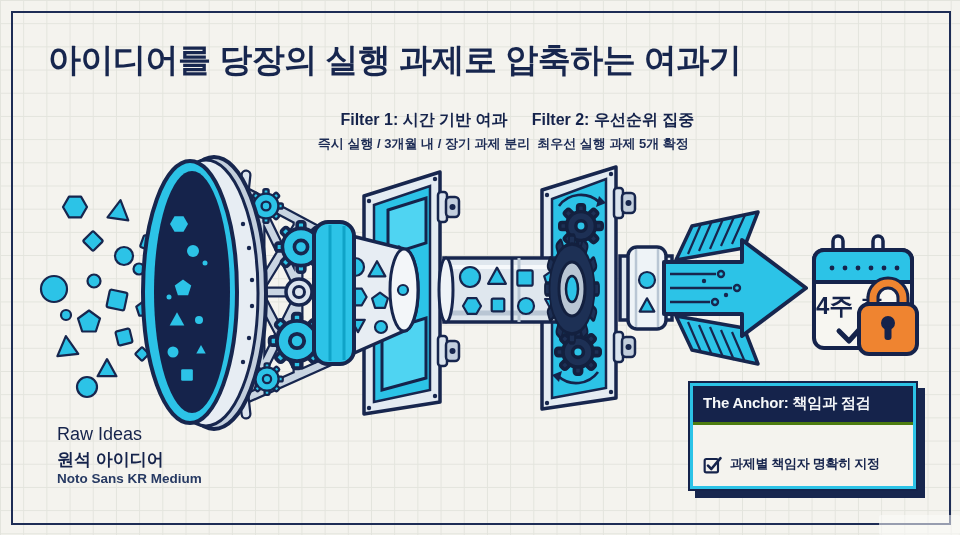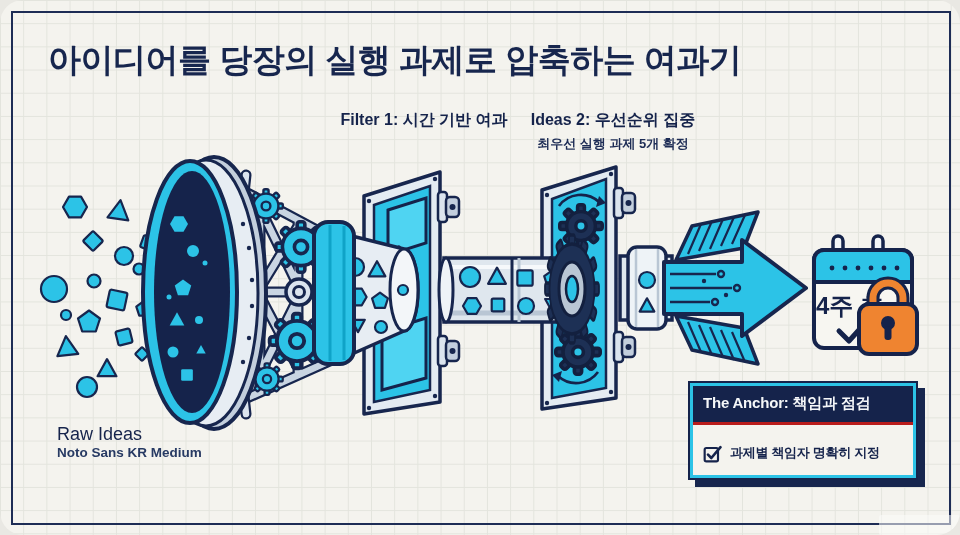--- a/index.html
+++ b/index.html
@@ -4,66 +4,66 @@
 <style>
   html,body{margin:0;padding:0;background:#e9e8e3;}
   .stage{
     position:relative;width:960px;height:535px;overflow:hidden;
     background-color:#f4f3ee;
     background-image:linear-gradient(#e3e4dd 1px,transparent 1px),
                      linear-gradient(90deg,#e3e4dd 1px,transparent 1px);
     background-size:23.2px 23.2px;
     font-family:"Liberation Sans","DejaVu Sans",sans-serif;
     color:#15234b;
-    border-radius:23px;
   }
   .frame{position:absolute;left:11px;top:11px;width:936px;height:510px;
     border:2.5px solid #1d2c55;pointer-events:none;}
   .title{position:absolute;left:48px;top:38px;font-size:33px;font-weight:800;
     letter-spacing:-0.5px;color:#17264e;white-space:nowrap;}
   .filter-label{position:absolute;text-align:center;color:#15234b;}
   .filter-label .t{font-size:16px;font-weight:800;white-space:nowrap;}
   .filter-label .d{font-size:13px;font-weight:700;margin-top:4px;color:#1d2c55;white-space:nowrap;}
   #f1{left:304px;top:110px;width:240px;}
   #f2{left:513px;top:110px;width:200px;}
   .machine{position:absolute;left:0;top:0;}
   .raw{position:absolute;left:57px;top:424px;}
   .raw .r1{font-size:18px;font-weight:400;}
   .raw .r2{font-size:17px;font-weight:800;margin-top:3px;}
   .raw .r3{font-size:13.5px;font-weight:600;color:#273a63;}
   .anchor{position:absolute;left:688px;top:381px;width:230px;
     border:2px solid #15234b;box-shadow:7px 7px 0 0 #17264e;background:#f4f3ee;box-sizing:border-box;}
   .anchor-inner{border:3px solid #2cc3e7;}
   .anchor-h{background:#15234b;color:#f5f7f9;font-size:15px;font-weight:800;
-    padding:8px 10px 9px;border-bottom:3px solid #b91c1c;letter-spacing:-0.2px;white-space:nowrap;}
-  .anchor-b{padding:16px 10px 12px;}
+    padding:8px 10px 9px;border-bottom:3px solid #4d7c0f;letter-spacing:-0.2px;white-space:nowrap;}
+  .anchor-b{padding:27px 10px 12px;}
   .a-item{display:flex;align-items:center;gap:7px;margin-top:9px;
     font-size:13px;font-weight:800;letter-spacing:-0.3px;white-space:nowrap;}
   .a-item:first-child{margin-top:2px;}
   .cb{width:20px;height:20px;flex:none;}
   .cb rect{fill:none;stroke:#15234b;stroke-width:2.6;}
   .cb path{fill:none;stroke:#15234b;stroke-width:3.2;stroke-linecap:round;stroke-linejoin:round;}
   .wm{position:absolute;left:879px;top:515px;width:81px;height:20px;
     background:rgba(252,252,250,0.55);border-radius:2px;}
 </style>
 </head>
 <body>
 
 <div class="stage">
 
   <div class="frame"></div>
 
   <div class="title">아이디어를 당장의 실행 과제로 압축하는 여과기</div>
 
   <div class="filter-label" id="f1">
     <div class="t">Filter 1: 시간 기반 여과</div>
+    <div class="d">즉시 실행 / 3개월 내 / 장기 과제 분리</div>
   </div>
 
   <div class="filter-label" id="f2">
-    <div class="t">Ideas 2: 우선순위 집중</div>
+    <div class="t">Filter 2: 우선순위 집중</div>
     <div class="d">최우선 실행 과제 5개 확정</div>
   </div>
 
   <svg class="machine" width="960" height="535" viewBox="0 0 960 535">
     <defs>
       <path id="sh-hex" d="M12 0 L6 10.4 L-6 10.4 L-12 0 L-6 -10.4 L6 -10.4 Z" vector-effect="non-scaling-stroke"></path>
       <path id="sh-tri" d="M0 -11 L10.5 8 L-10.5 8 Z" vector-effect="non-scaling-stroke"></path>
       <path id="sh-pent" d="M0 -11.5 L11 -3.5 L6.8 9.5 L-6.8 9.5 L-11 -3.5 Z" vector-effect="non-scaling-stroke"></path>
       <rect id="sh-sq" x="-9" y="-9" width="18" height="18" rx="2" vector-effect="non-scaling-stroke"></rect>
       <g id="hinge">
@@ -317,20 +317,21 @@
       <path d="M873 306 v-8 a15 15 0 0 1 30 0 v8" fill="none" stroke="#15234b" stroke-width="13"></path>
       <path d="M873 306 v-8 a15 15 0 0 1 30 0 v8" fill="none" stroke="#ef8430" stroke-width="7"></path>
       <rect x="859" y="304" width="58" height="50" rx="10" fill="#ef8430" stroke="#15234b" stroke-width="4"></rect>
       <circle cx="888" cy="323" r="7" fill="#15234b"></circle>
       <rect x="884.5" y="326" width="7" height="14" rx="3" fill="#15234b"></rect>
     </g>
   </svg>
 
   <div class="raw">
     <div class="r1">Raw Ideas</div>
+    <div class="r2">원석 아이디어</div>
     <div class="r3">Noto Sans KR Medium</div>
   </div>
 
   <div class="anchor">
     <div class="anchor-inner">
       <div class="anchor-h">The Anchor: 책임과 점검</div>
       <div class="anchor-b">
         <div class="a-item">
           <svg class="cb" viewBox="0 0 24 24">
             <rect x="2" y="6" width="16" height="16" rx="2"></rect>

